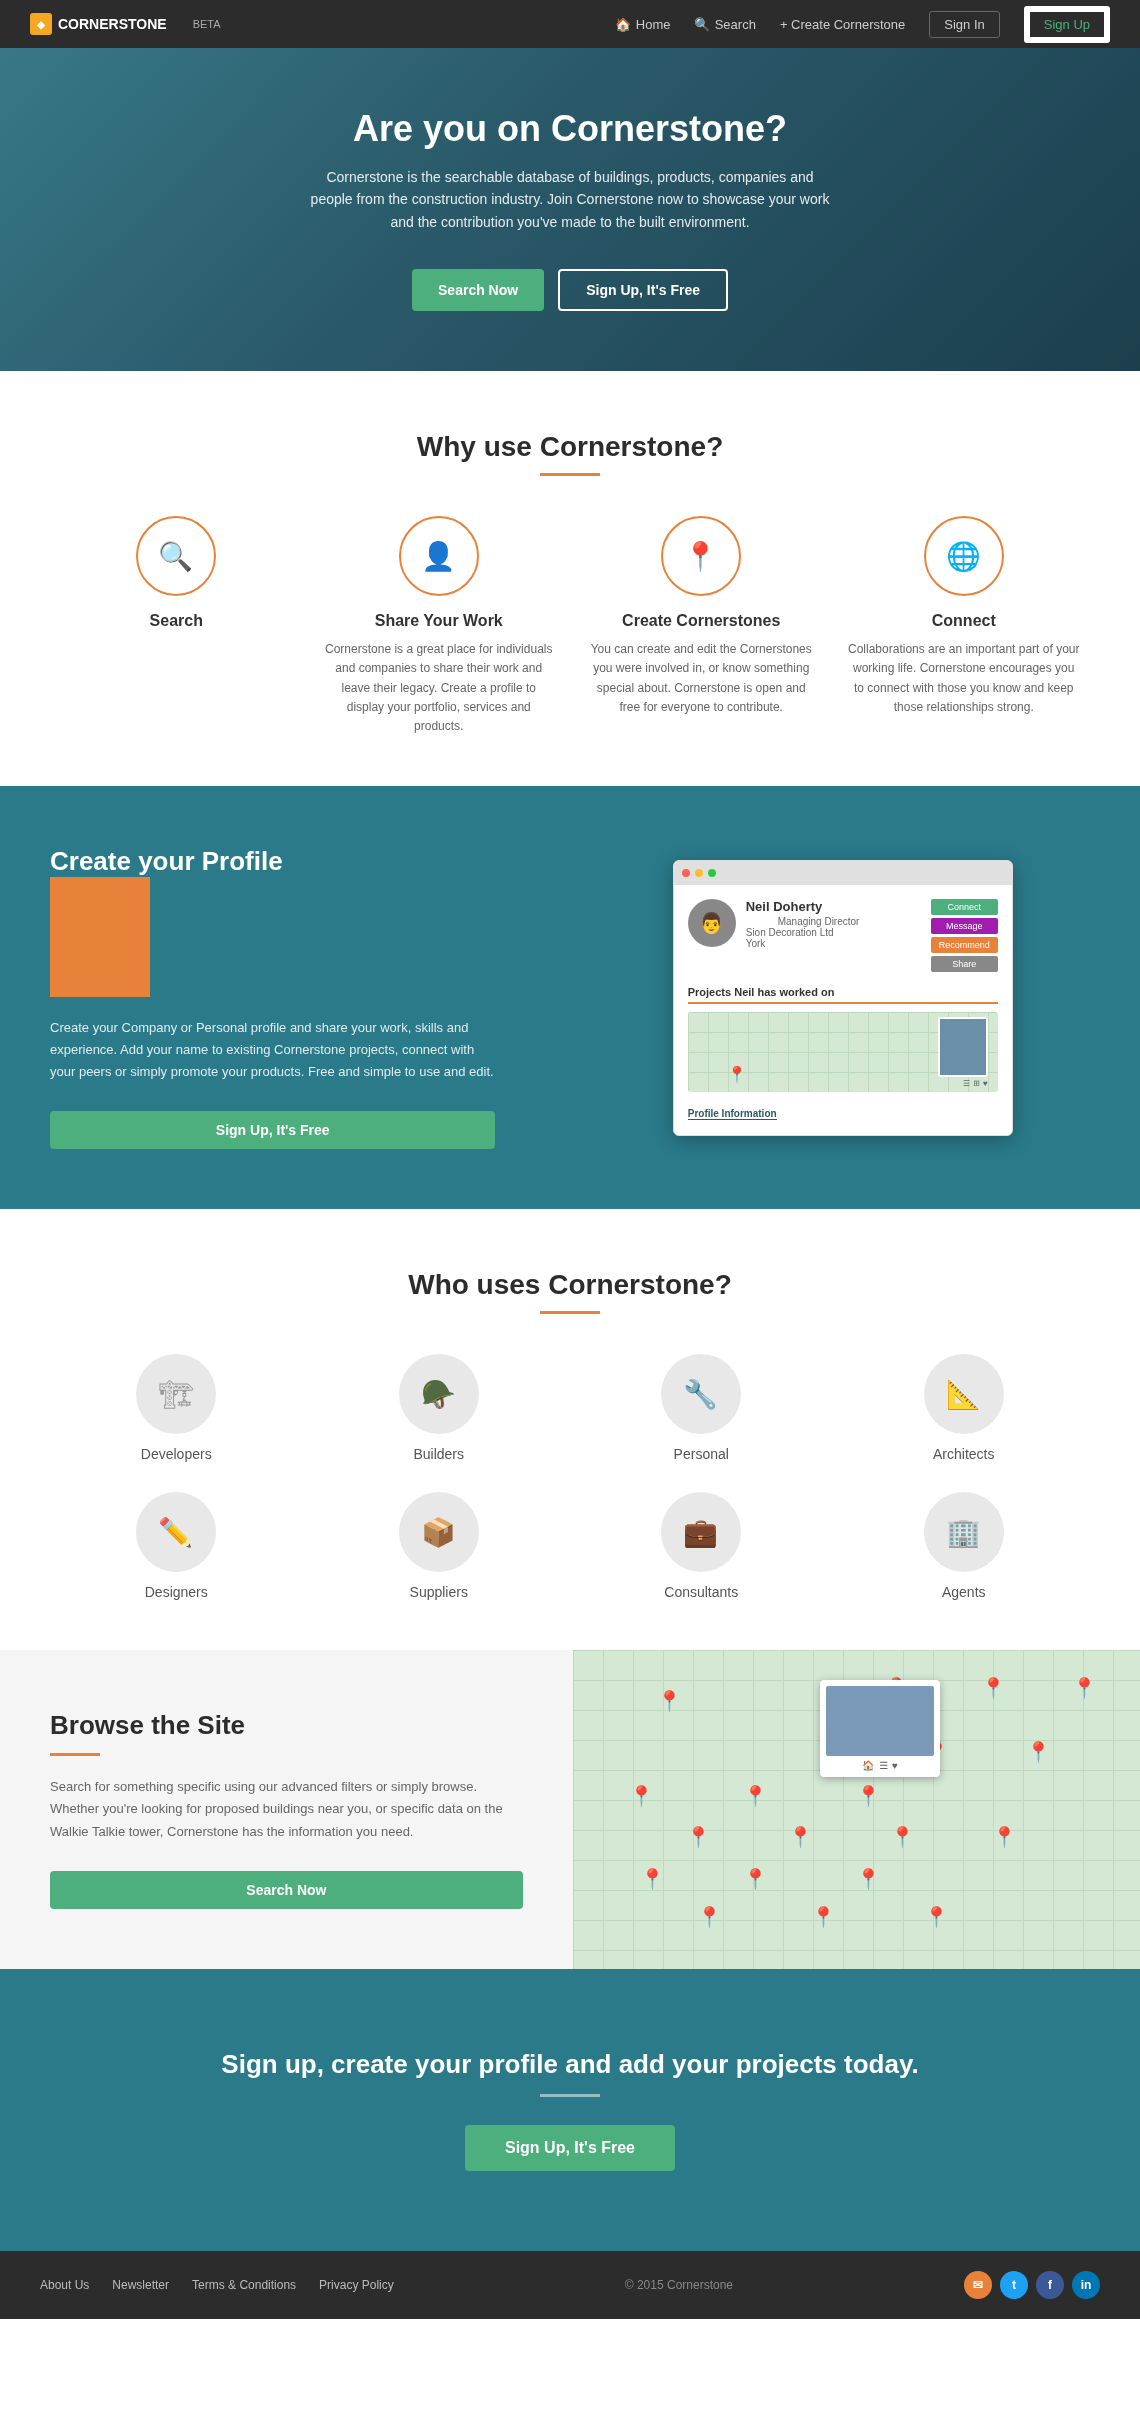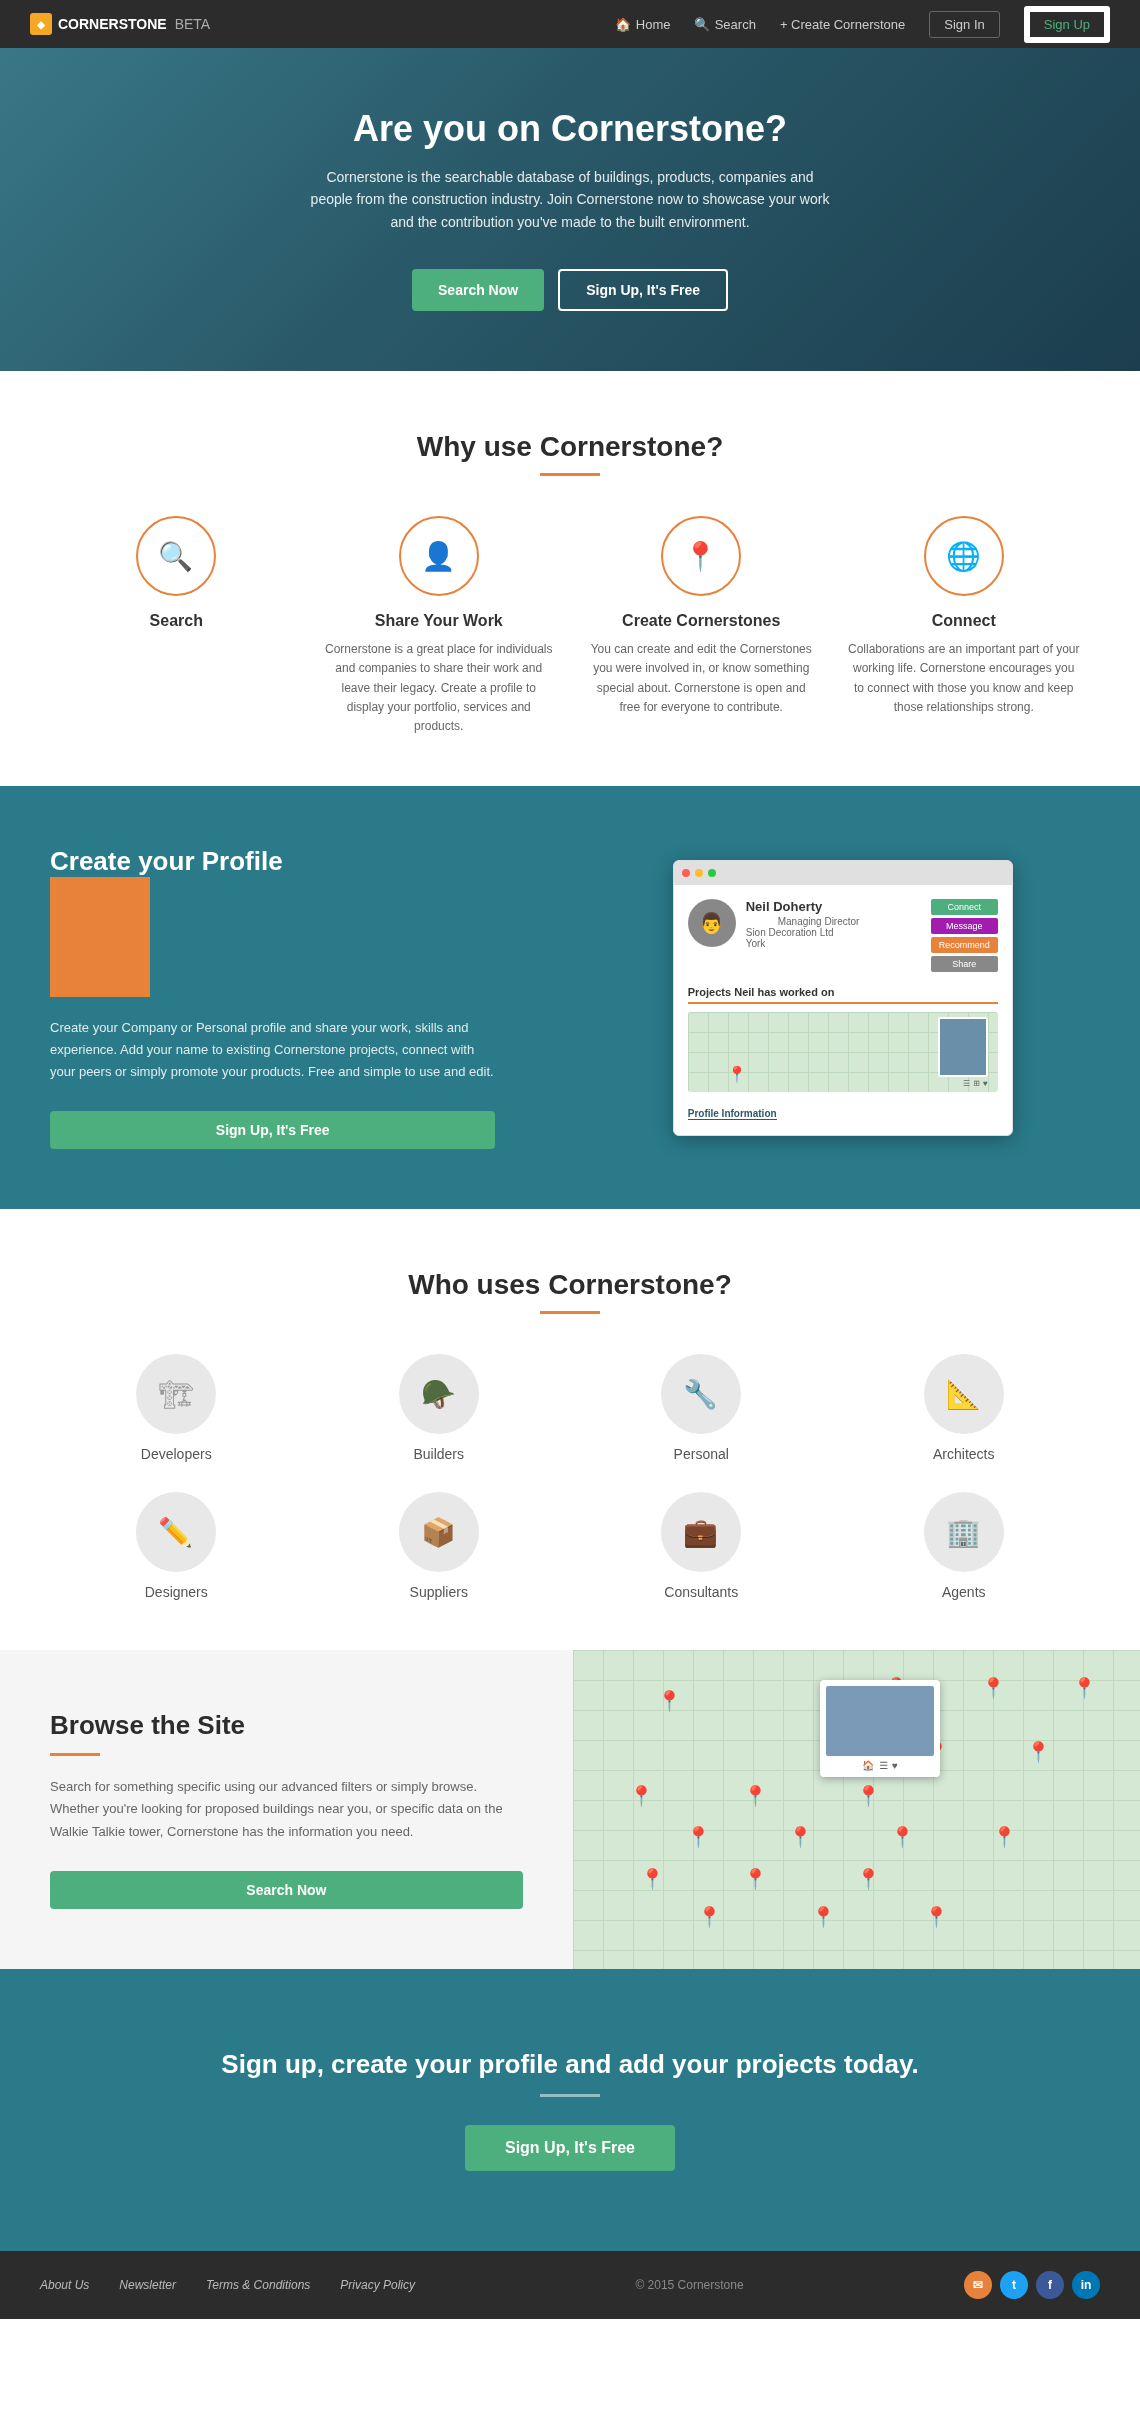--- a/index.html
+++ b/index.html
@@ -23,21 +23,21 @@
       font-weight: bold;
     }
     .nav-logo .logo-icon {
       width: 22px; height: 22px;
       background: #f5a623;
       border-radius: 3px;
       display: flex; align-items: center; justify-content: center;
       font-size: 10px; color: #fff; font-weight: bold;
     }
     .nav-logo .beta-badge {
-      font-size: 14px; color: #aaa; font-weight: normal; margin-left: 2px;
+      font-size: 11px; color: #aaa; font-weight: normal; margin-left: 20px;
     }
     .nav-links {
       display: flex; align-items: center; gap: 24px;
     }
     .nav-link {
       color: #ccc; font-size: 13px; text-decoration: none; display: flex; align-items: center; gap: 4px;
     }
     .nav-btn-signin {
       background: transparent; border: 1px solid #666; color: #ccc;
       padding: 5px 14px; border-radius: 3px; font-size: 13px; cursor: pointer;
@@ -254,21 +254,21 @@
     }
 
     
     .footer {
       background: #2c2c2c;
       padding: 20px 40px;
       display: flex;
       align-items: center;
       justify-content: space-between;
     }
-    .footer-links { display: flex; gap: 30px; font-style: italic; }
+    .footer-links { display: flex; gap: 23px; }
     .footer-link { color: #bbb; font-size: 12px; text-decoration: none; }
     .footer-copyright { color: #888; font-size: 12px; }
     .footer-social { display: flex; gap: 8px; }
     .social-icon {
       width: 28px; height: 28px; border-radius: 50%;
       display: flex; align-items: center; justify-content: center;
       font-size: 12px; color: #fff; cursor: pointer; font-weight: bold;
     }
     .social-icon.email { background: #e8823a; }
     .social-icon.twitter { background: #1da1f2; }

